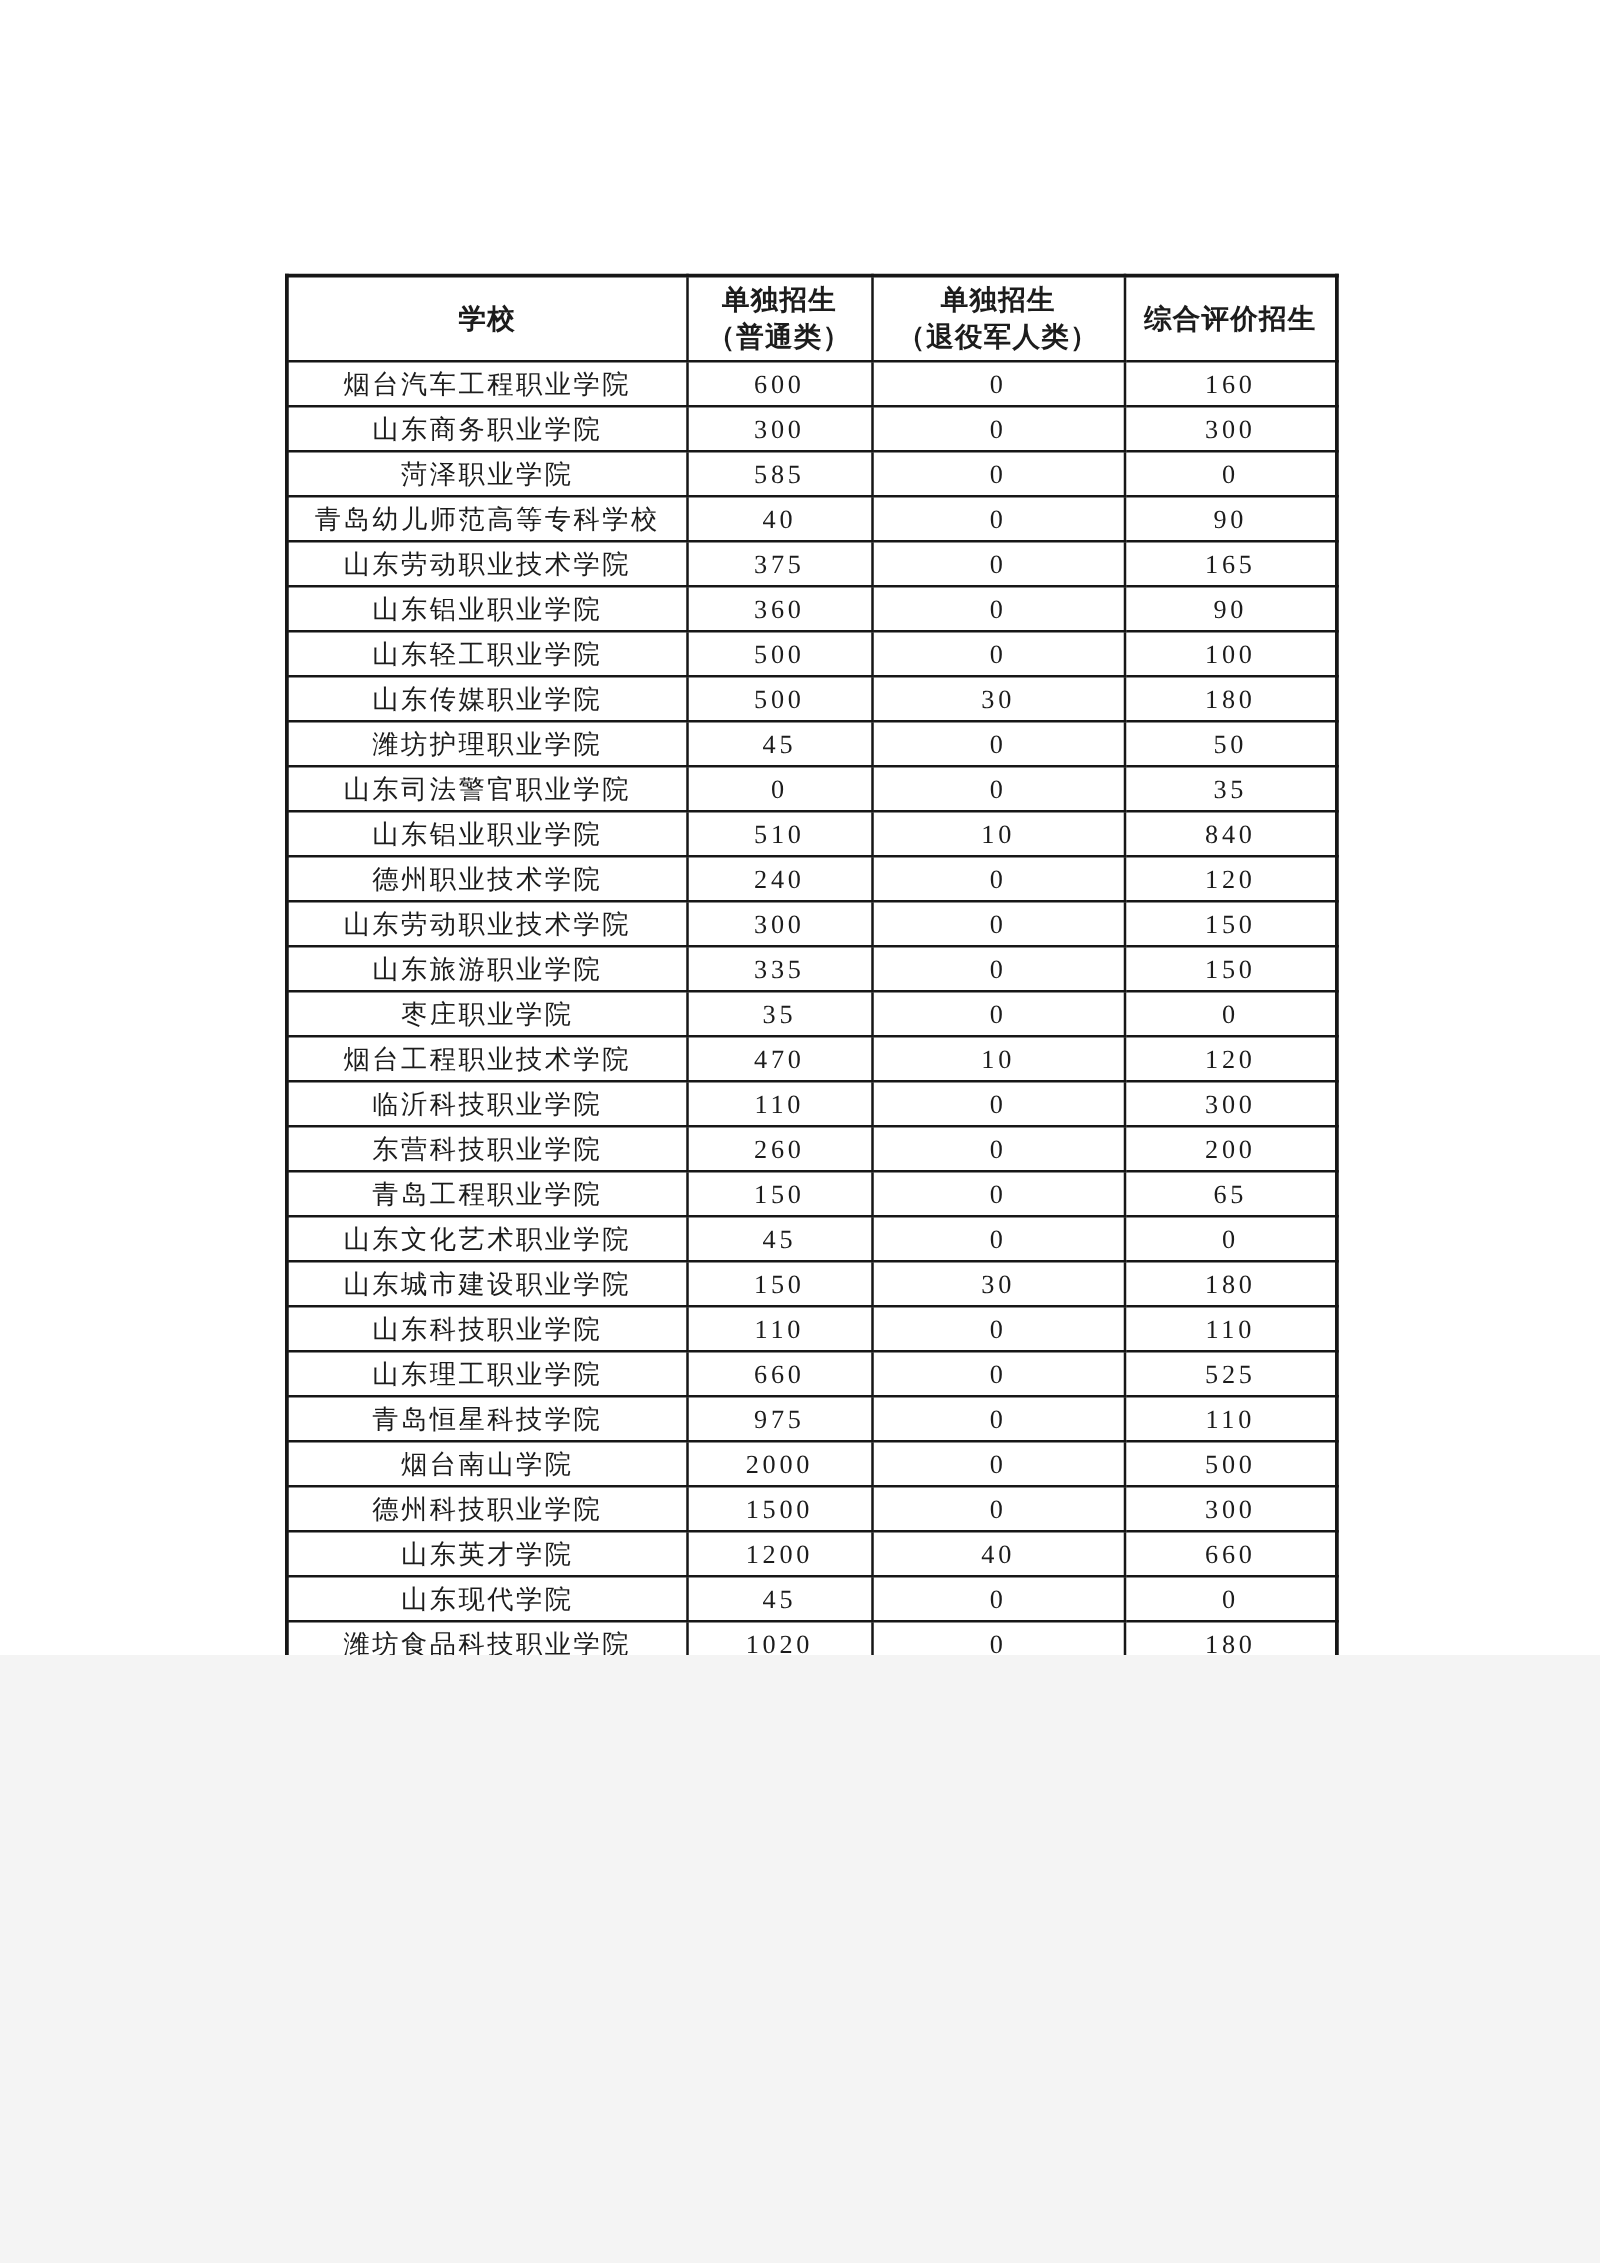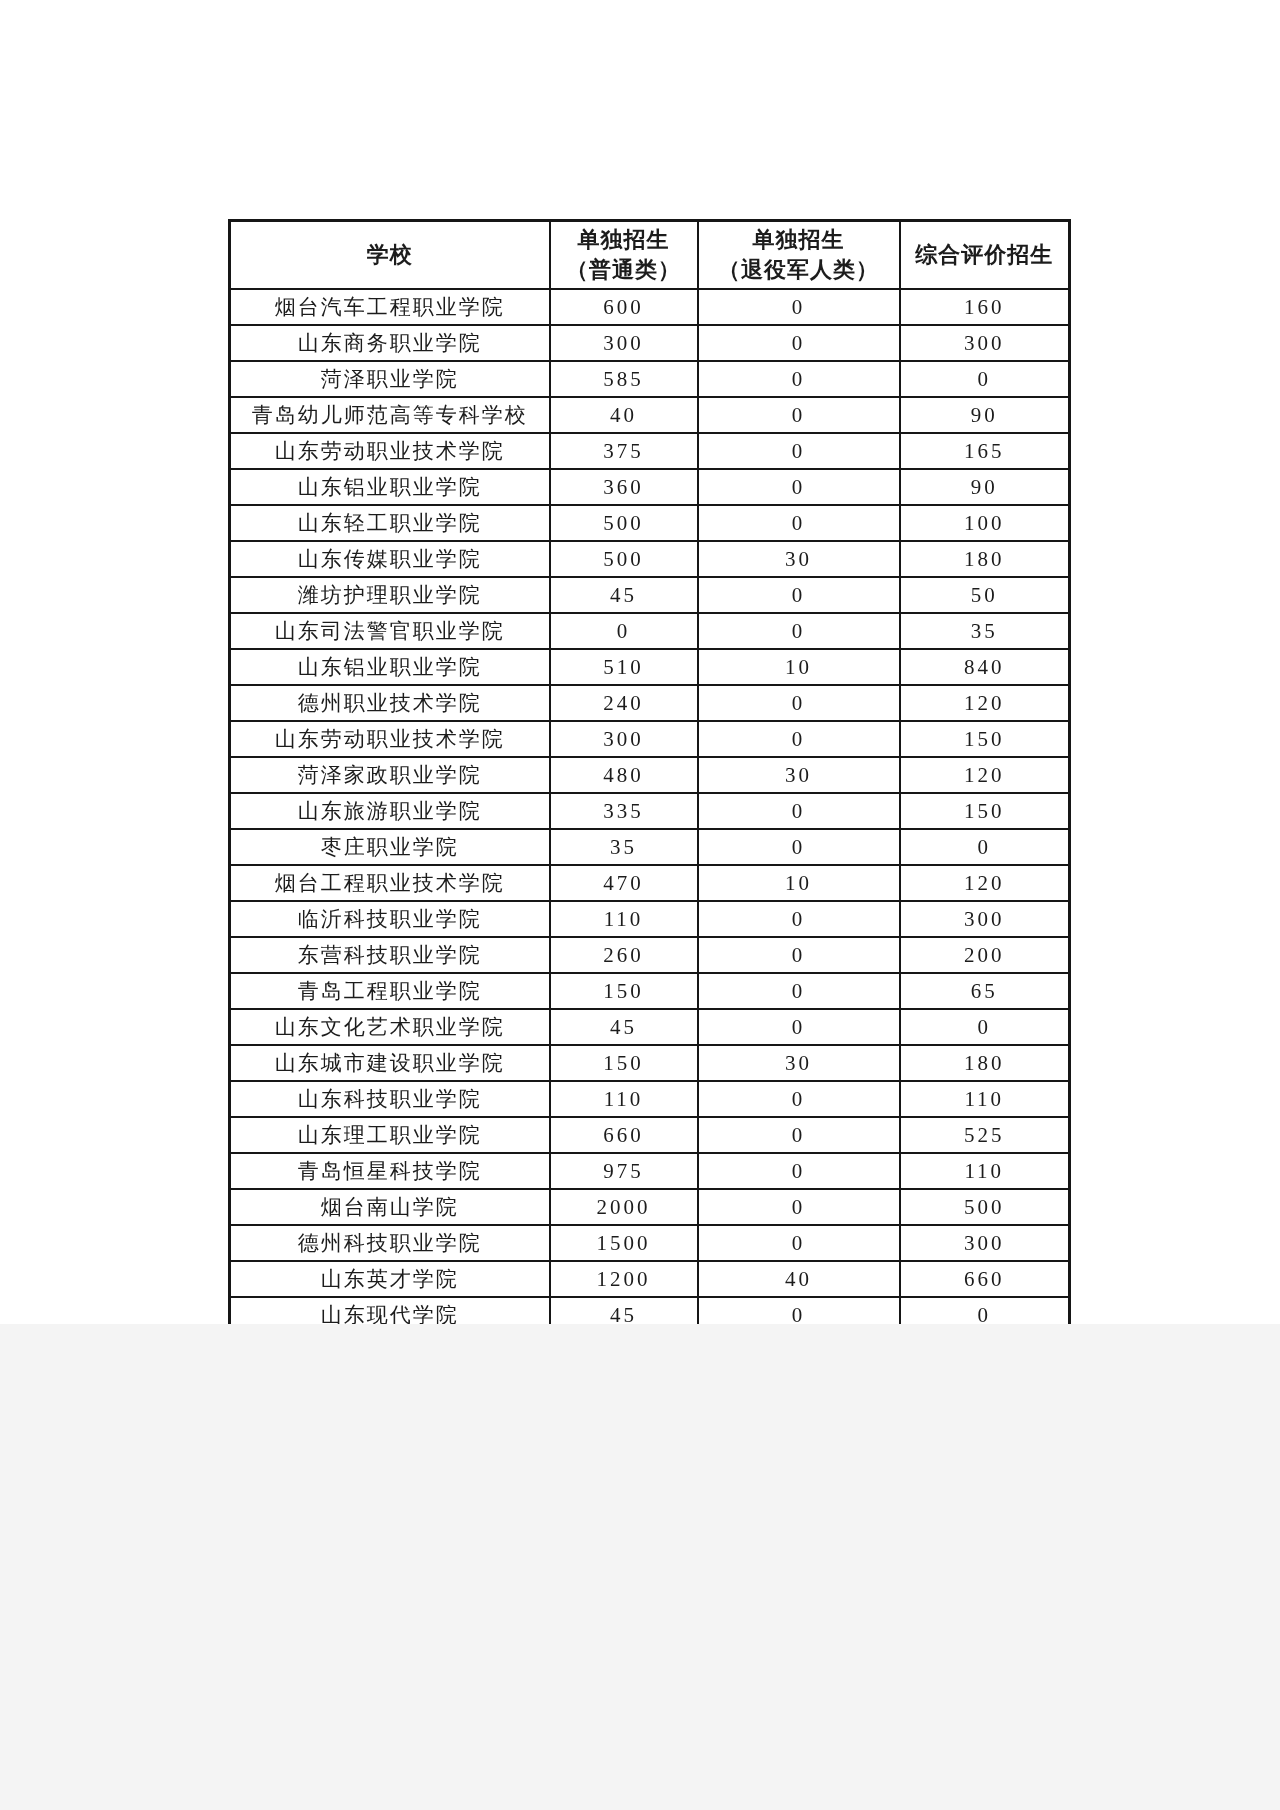--- a/index.html
+++ b/index.html
@@ -158,26 +158,20 @@
           <td class="num">0</td>
           <td class="num">120</td>
         </tr>
         <tr>
           <td class="school">山东劳动职业技术学院</td>
           <td class="num">300</td>
           <td class="num">0</td>
           <td class="num">150</td>
         </tr>
         <tr>
-          <td class="school">菏泽家政职业学院</td>
-          <td class="num">480</td>
-          <td class="num">30</td>
-          <td class="num">120</td>
-        </tr>
-        <tr>
           <td class="school">山东旅游职业学院</td>
           <td class="num">335</td>
           <td class="num">0</td>
           <td class="num">150</td>
         </tr>
         <tr>
           <td class="school">枣庄职业学院</td>
           <td class="num">35</td>
           <td class="num">0</td>
           <td class="num">0</td>

